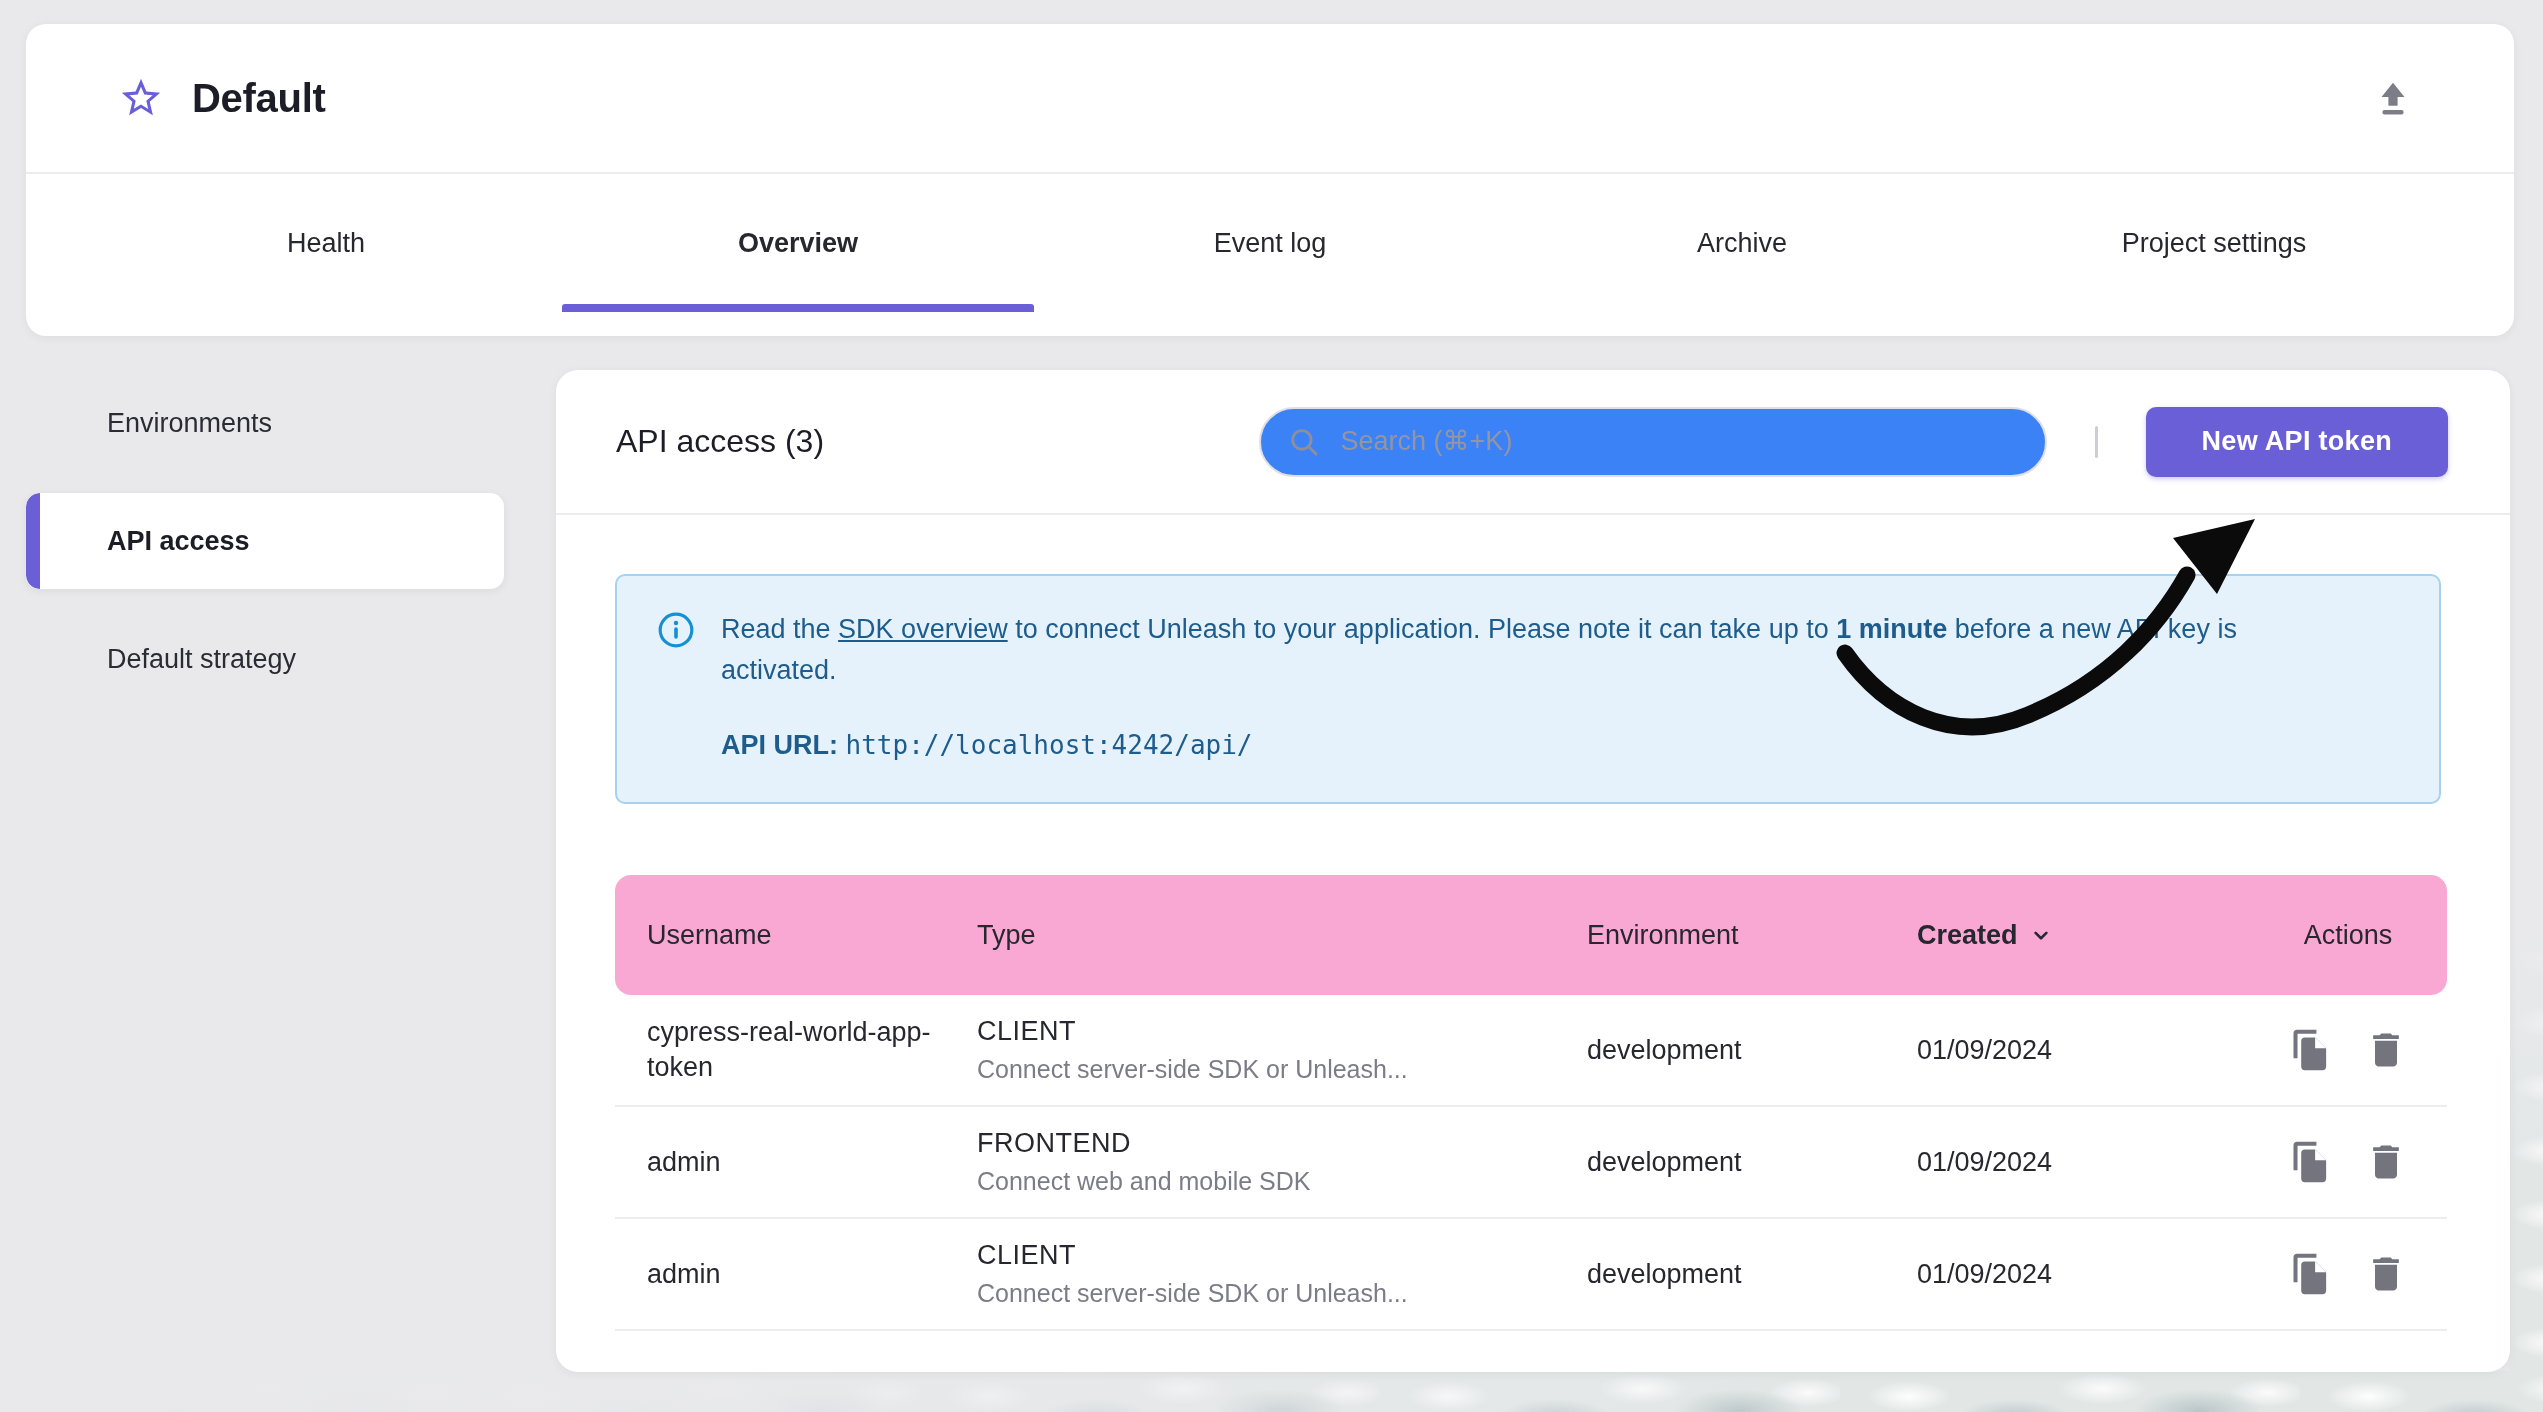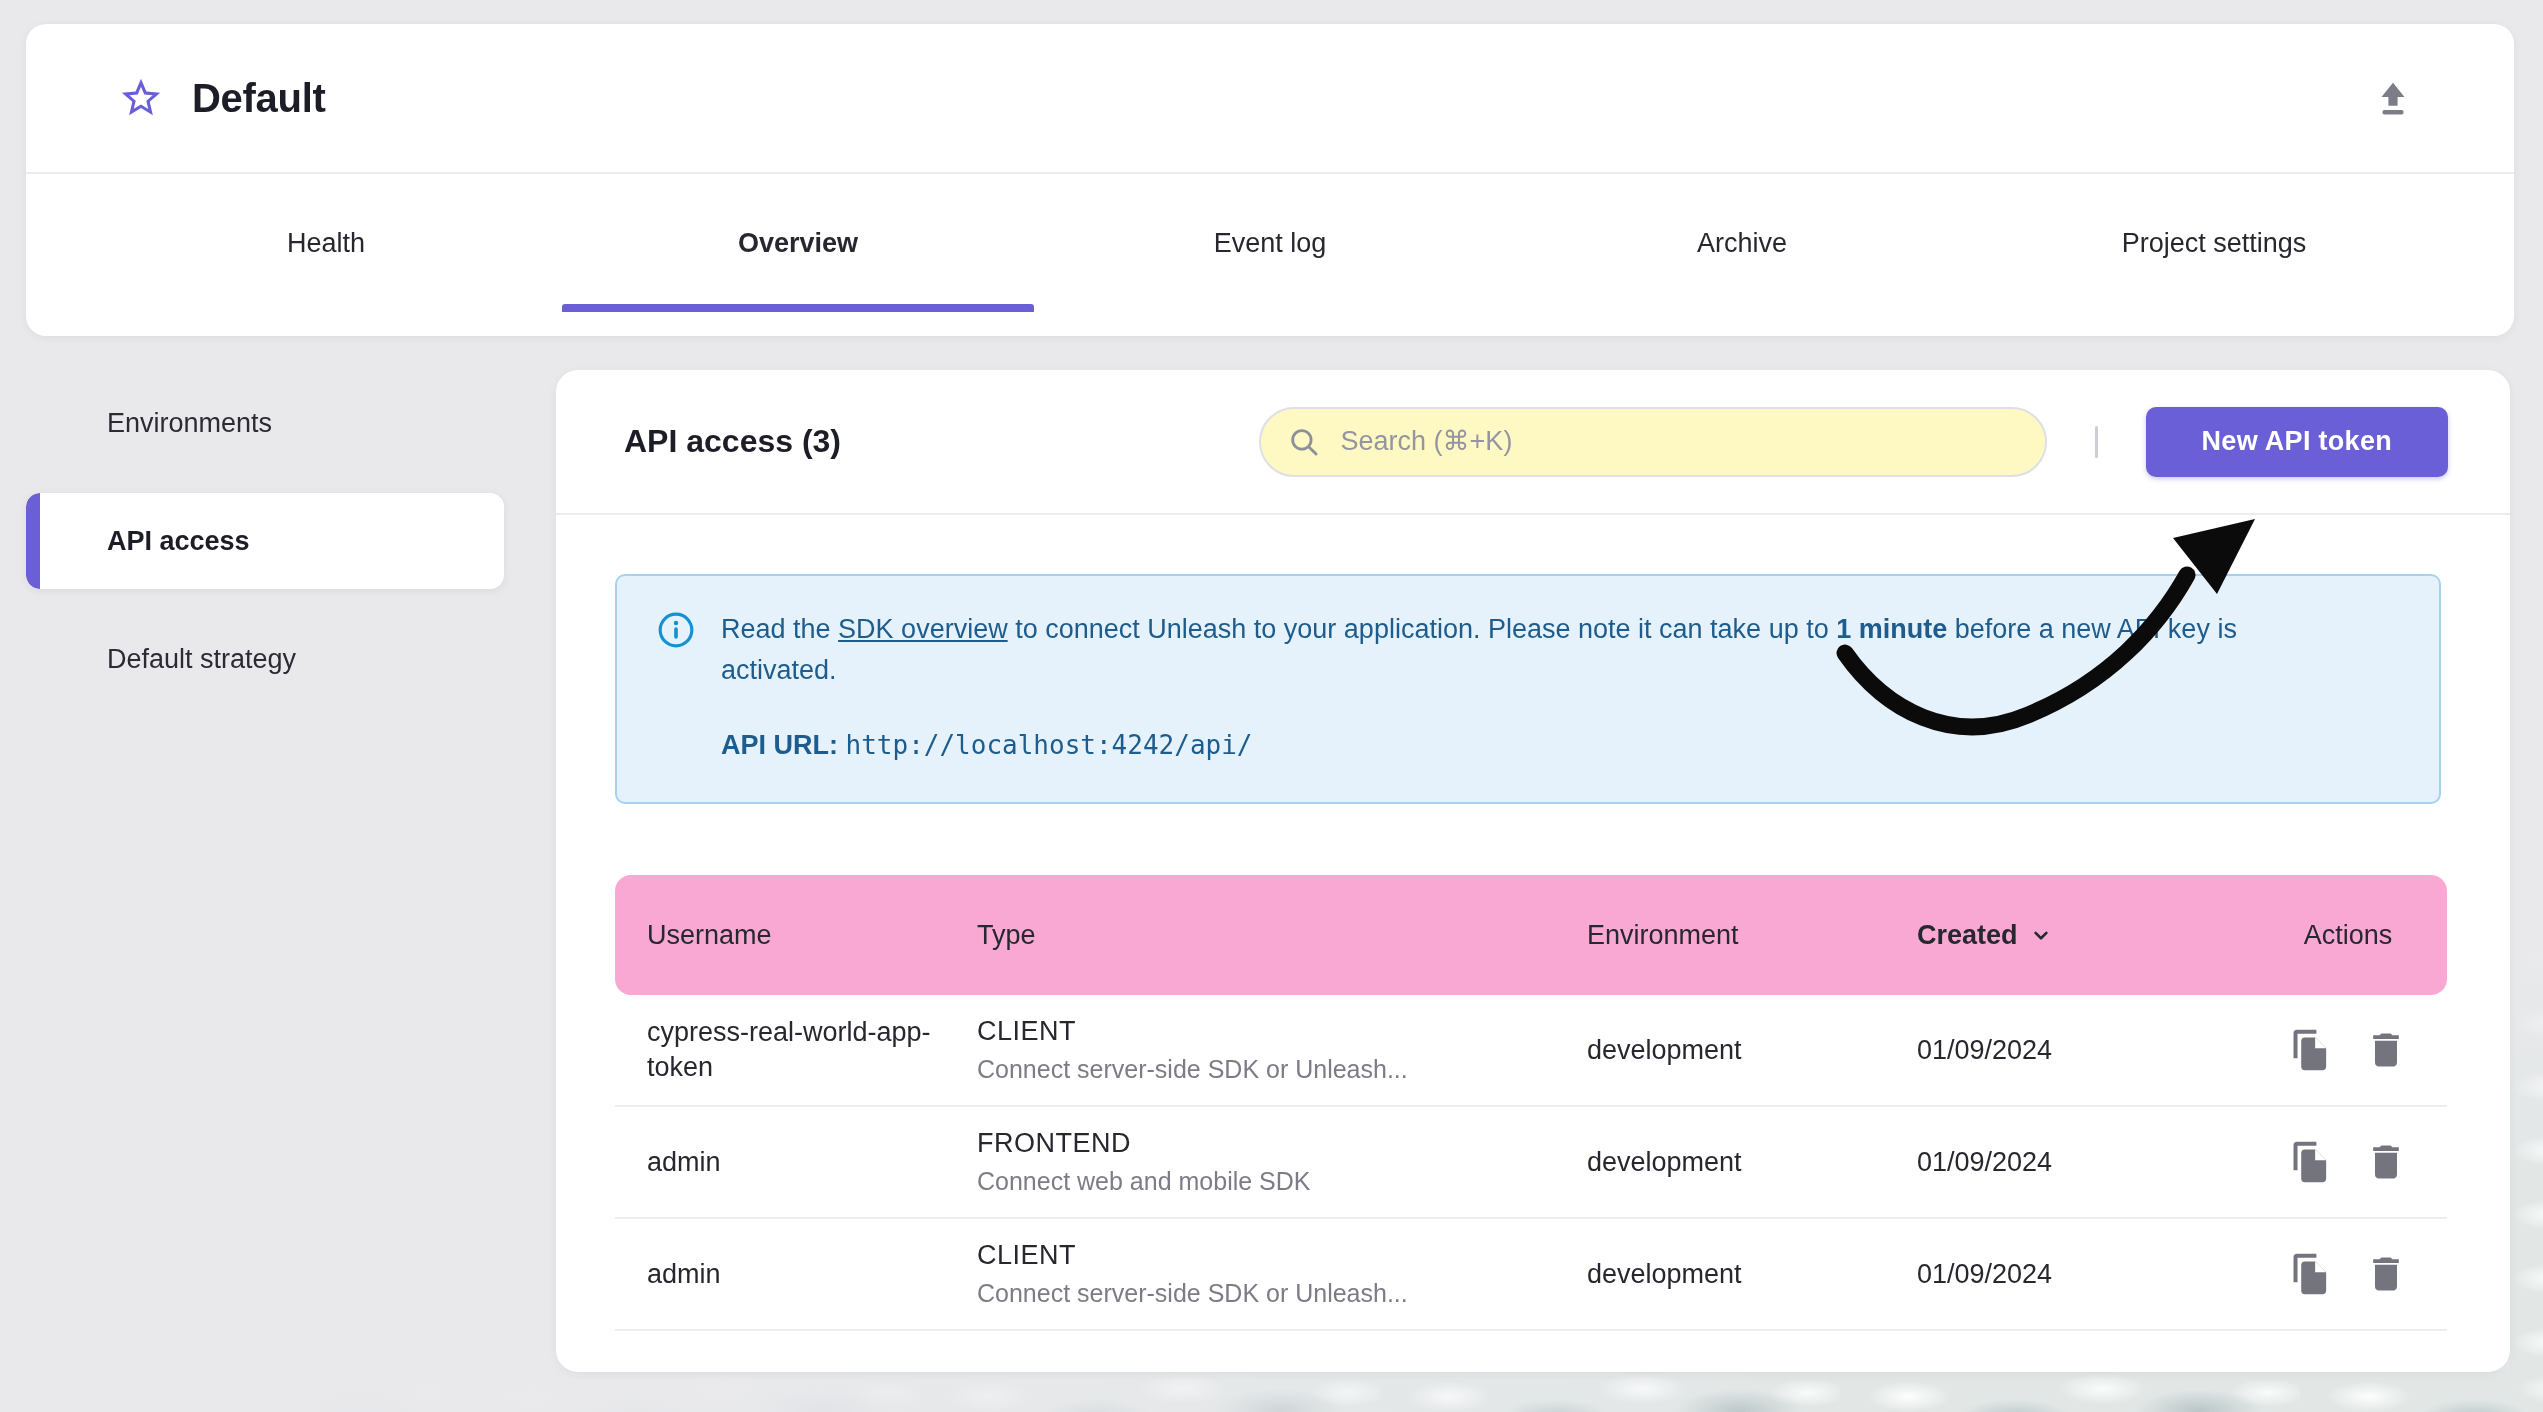--- a/index.html
+++ b/index.html
@@ -73,25 +73,25 @@
     background:#6b5fd8;border-radius:14px 0 0 14px;
   }
 
   
   .main-card{
     position:absolute;left:556px;top:370px;width:1954px;height:1002px;z-index:2;
     background:#ffffff;border-radius:22px;box-shadow:0 2px 10px rgba(45,45,70,.06);
     box-sizing:border-box;
   }
   .card-header{height:143px;display:flex;align-items:center;padding:0 62px 0 60px;}
-  h2.panel-title{margin:8px;font-size:32px;font-weight:700;color:#1d1d27;}
+  h2.panel-title{margin:0;font-size:32px;font-weight:400;color:#1d1d27;}
   .header-actions{margin-left:auto;display:flex;align-items:center;}
   .search-box{
     display:flex;align-items:center;width:788px;height:70px;box-sizing:border-box;
-    background:#fef9c3;border:2px solid #dfdfe5;border-radius:35px;padding:0 26px;
+    background:#3b82f6;border:2px solid #dfdfe5;border-radius:35px;padding:0 26px;
   }
   .search-box svg{width:34px;height:34px;flex:0 0 auto;}
   .search-box input{
     flex:1;margin-left:18px;border:none;outline:none;background:transparent;
     font-family:"Liberation Sans",sans-serif;font-size:27px;color:#3a3a44;
   }
   .search-box input::placeholder{color:#9595a1;}
   .tick{width:3px;height:32px;background:#cdcdd6;border-radius:2px;margin:0 48px;}
   .primary-btn{
     height:70px;padding:0 56px;border:none;border-radius:10px;cursor:pointer;

